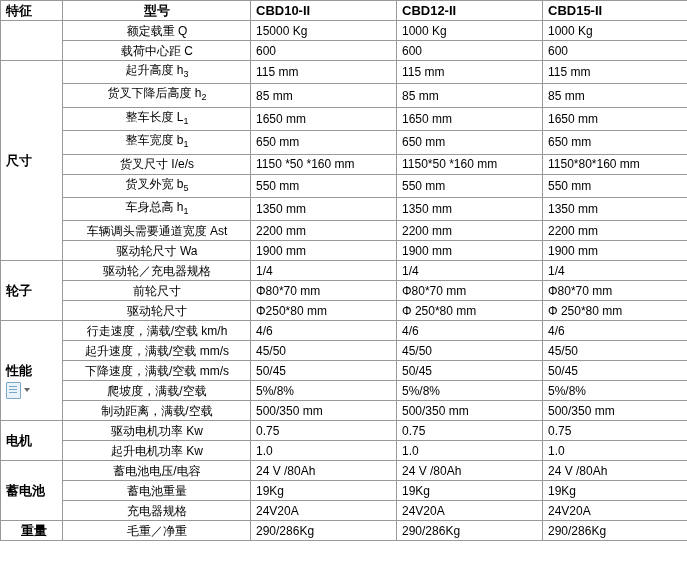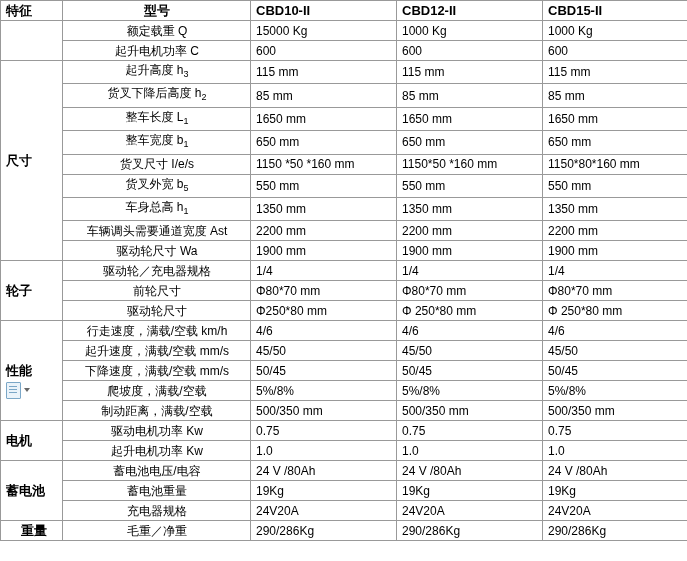--- a/index.html
+++ b/index.html
@@ -116,21 +116,21 @@
         <td class="val">CBD15-II</td>
       </tr>
       <tr>
         <td class="group" rowspan="2"></td>
         <td class="param">额定载重 Q</td>
         <td class="val">15000 Kg</td>
         <td class="val">1000 Kg</td>
         <td class="val">1000 Kg</td>
       </tr>
       <tr>
-        <td class="param">起升电机功率 C</td>
+        <td class="param">载荷中心距 C</td>
         <td class="val">600</td>
         <td class="val">600</td>
         <td class="val">600</td>
       </tr>
       <tr>
         <td class="group" rowspan="9">尺寸</td>
         <td class="param">起升高度 h<span class="sub">3</span></td>
         <td class="val">115 mm</td>
         <td class="val">115 mm</td>
         <td class="val">115 mm</td>

